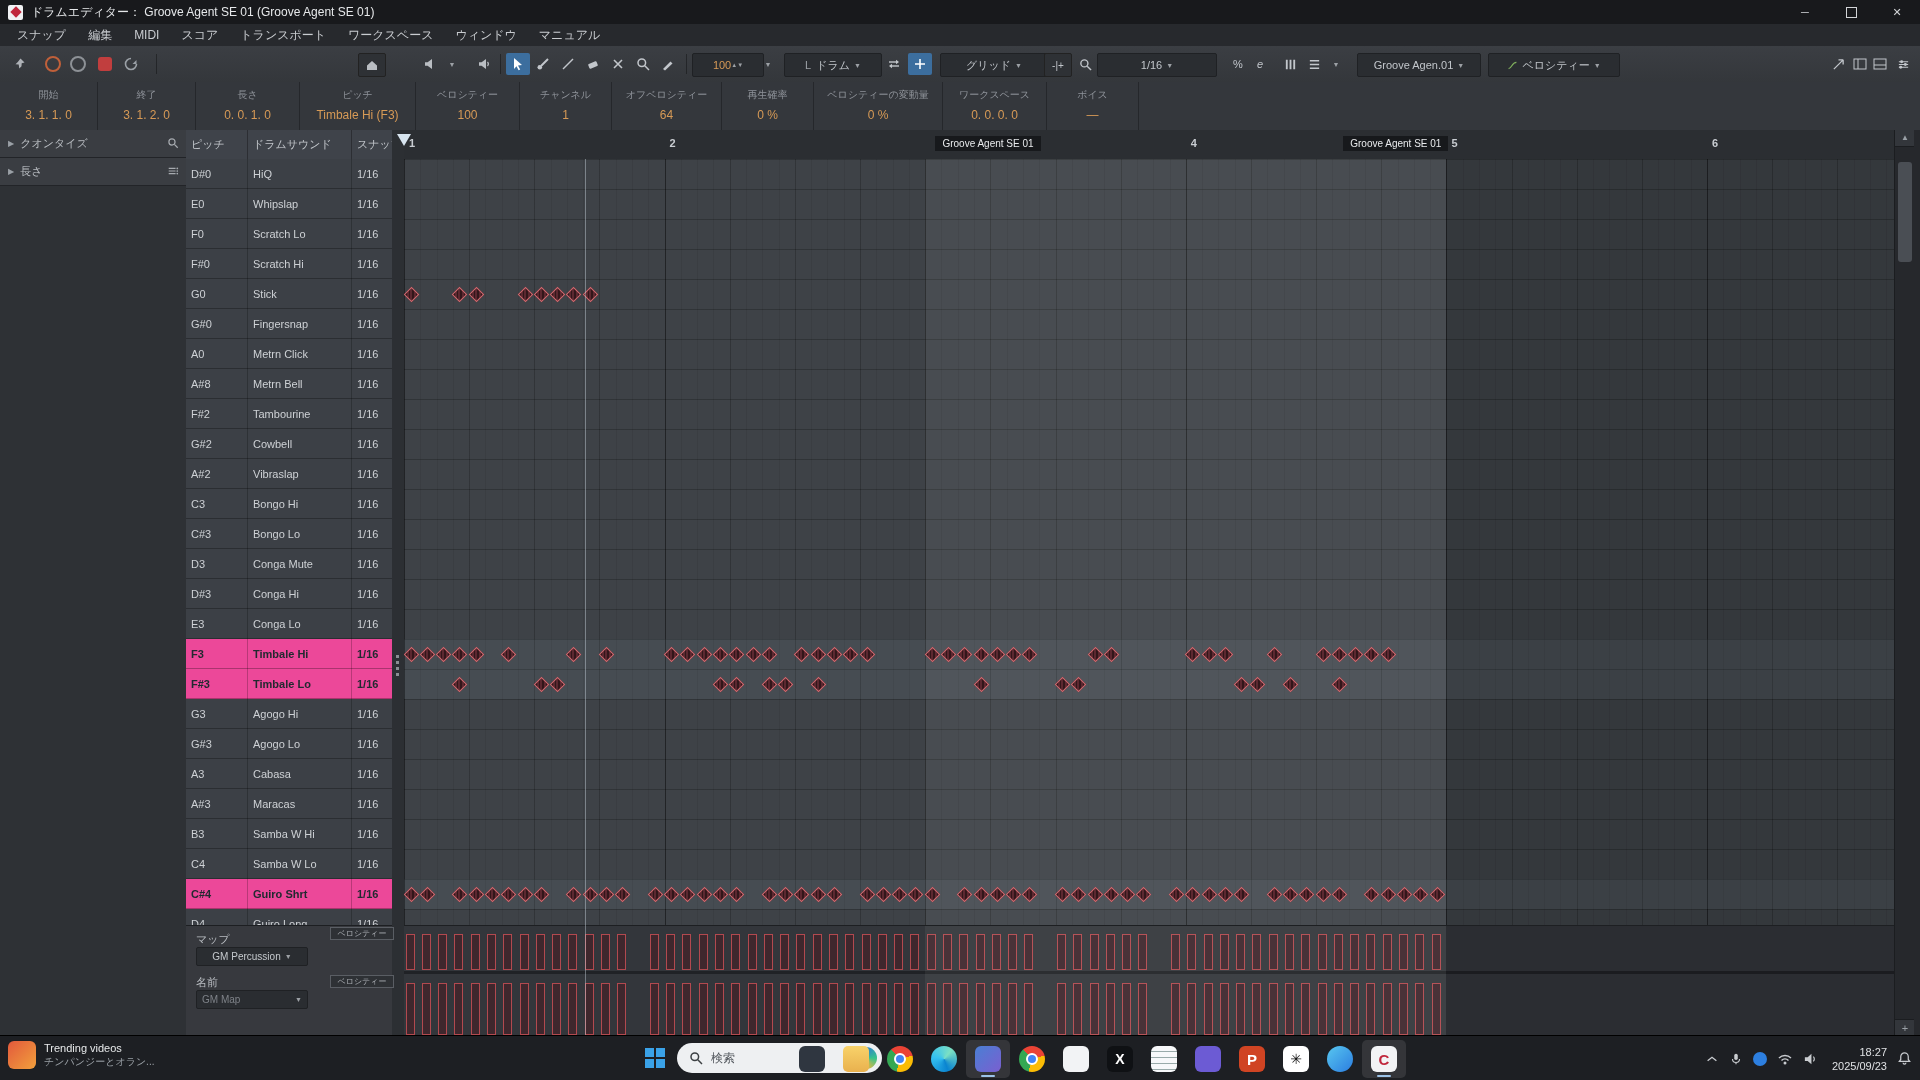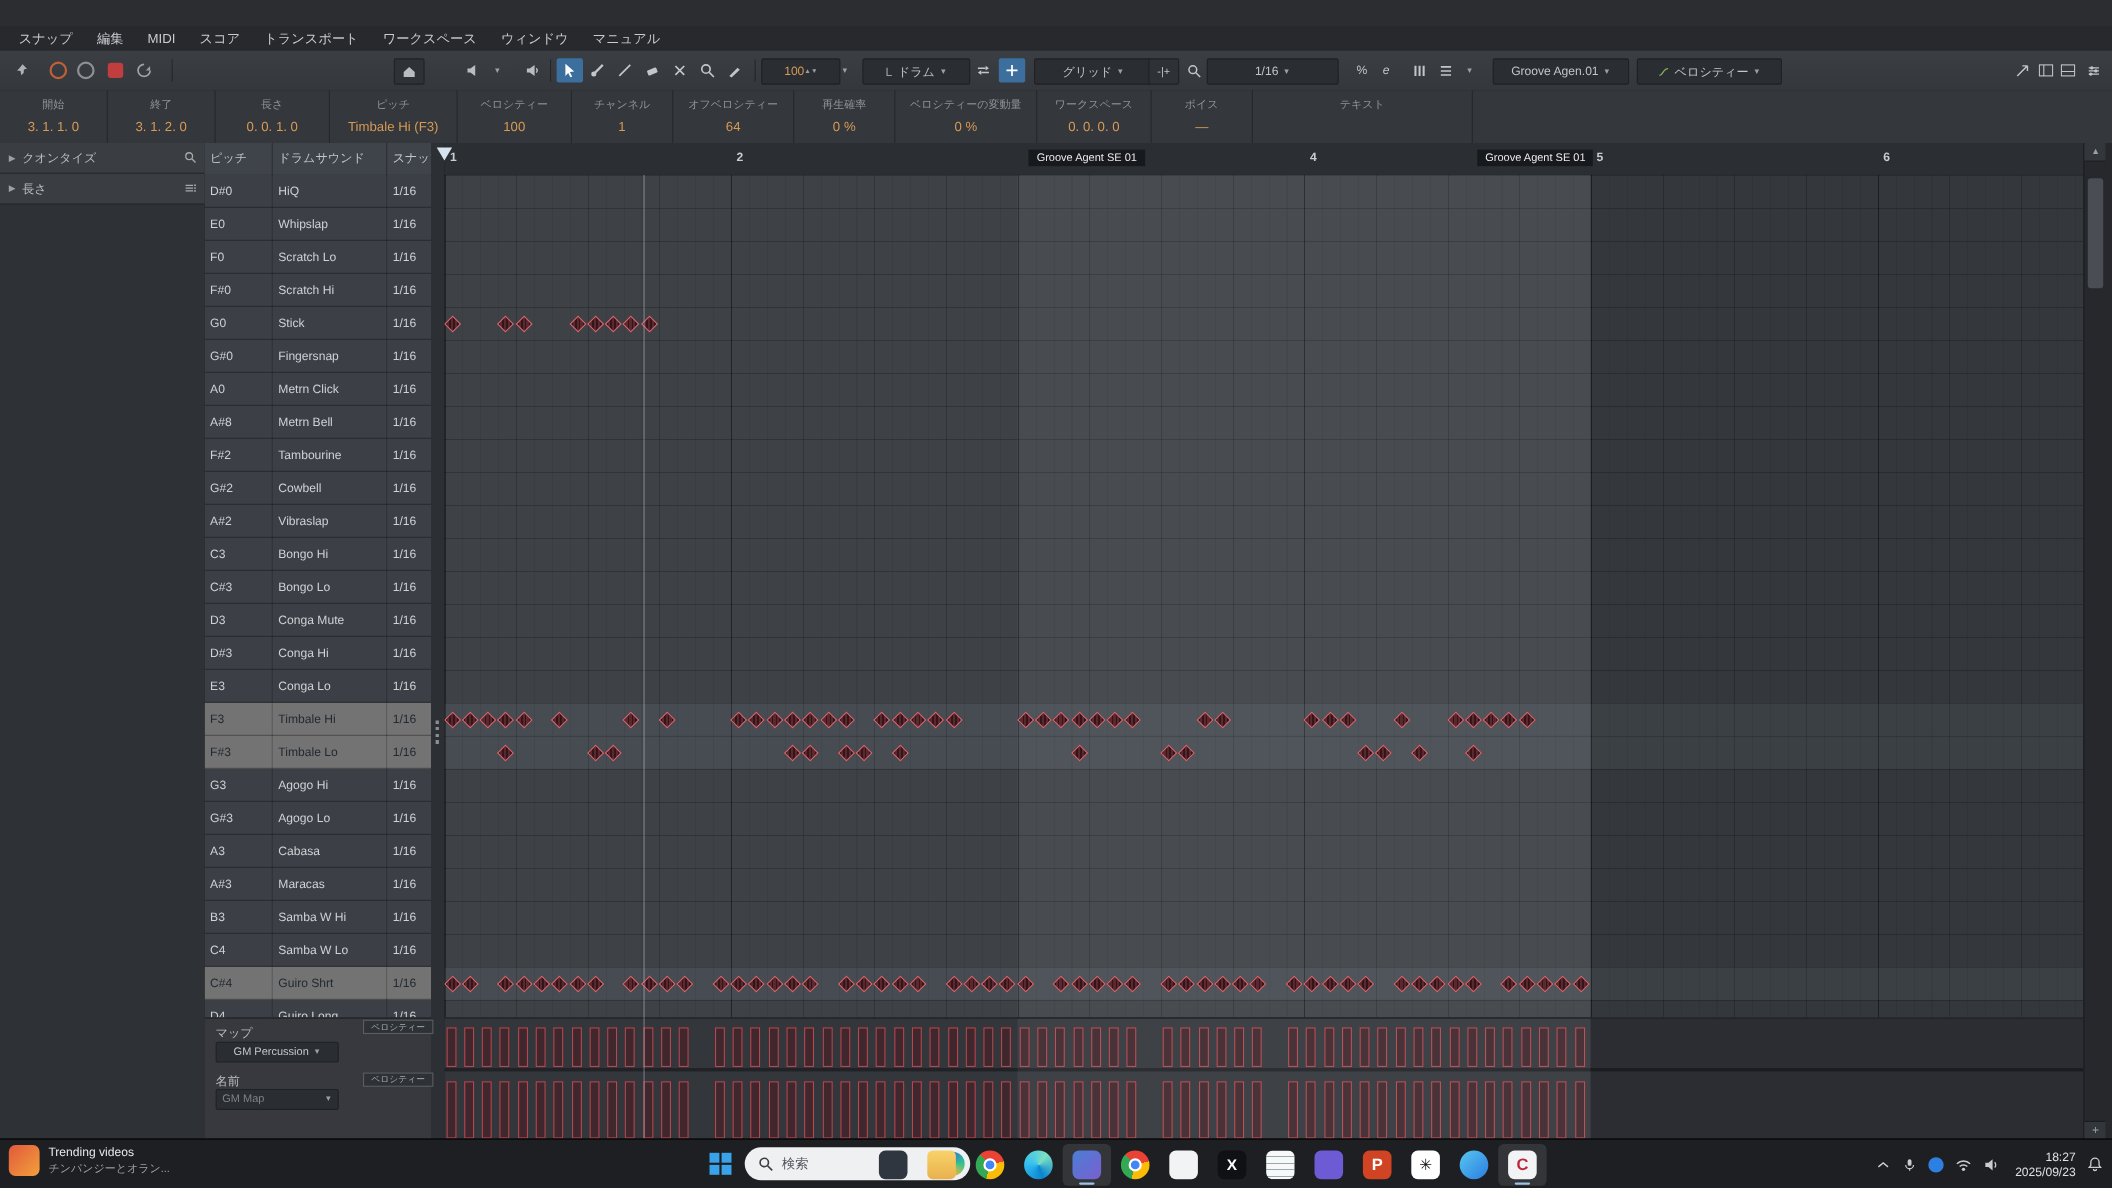--- a/index.html
+++ b/index.html
@@ -52,21 +52,21 @@
   .side-panel .right-ic{position:absolute;right:7px;top:7px;color:#a7abb0;}
 
   
   #drumlist{position:absolute;left:186px;top:0;width:206px;height:905px;background:#34373c;}
   #dl-header{position:absolute;left:0;top:0;width:206px;height:29px;background:#3f434a;border-bottom:1px solid #1d1f22;
     display:flex;font-size:11px;color:#c3c7cc;align-items:center;}
   #dl-header .h{box-sizing:border-box;padding-left:5px;border-right:1px solid rgba(0,0,0,0.3);height:29px;line-height:29px;overflow:hidden;white-space:nowrap;}
   #drum-rows{position:absolute;left:0;top:29px;width:206px;height:766px;overflow:hidden;}
   .drow{display:flex;height:30px;box-sizing:border-box;border-bottom:1px solid rgba(0,0,0,0.28);
     font-size:11px;color:#ced1d5;background:#3c4046;align-items:center;}
-  .drow.sel{background:#737373;color:#222930;}
+  .drow.sel{background:#ec4899;color:#222930;font-weight:bold;}
   .dcol{box-sizing:border-box;padding-left:5px;overflow:hidden;white-space:nowrap;border-right:1px solid rgba(0,0,0,0.22);height:30px;line-height:30px;}
   .dcol.p{width:62px;}.dcol.n{width:104px;}.dcol.s{width:40px;border-right:none;}
 
   
   #map-section{position:absolute;left:0;top:795px;width:206px;height:110px;background:#37393e;border-top:1px solid #1d1f22;
     font-size:11px;color:#b9bdc2;}
   .mini-drop{position:absolute;left:10px;width:112px;height:19px;background:#2a2d31;border:1px solid #1f2124;border-radius:2px;
     display:flex;align-items:center;justify-content:space-between;padding:0 5px;font-size:10px;color:#c5c9cd;box-sizing:border-box;}
   .mini-drop.dis{color:#7e8288;}
 
@@ -152,20 +152,29 @@
   #tray{position:absolute;right:8px;top:0;height:45px;display:flex;align-items:center;}
   .tray-ic{margin-left:10px;color:#c9ccd0;display:flex;align-items:center;}
   #clock{margin-left:14px;text-align:right;font-size:11px;color:#dfe1e4;line-height:14px;}
   #blue-dot{width:14px;height:14px;border-radius:50%;background:#2d7fe0;}
 </style>
 </head>
 <body>
 
 <div id="screen">
 
+  <div id="titlebar">
+    <div id="app-icon"></div>
+    <div style="flex:1;">ドラムエディター：  Groove Agent SE 01 (Groove Agent SE 01)</div>
+    <div class="wctl">─</div>
+    <div class="wctl" id="ctl-max">
+        <span></span>
+      </div>
+    <div class="wctl">✕</div>
+  </div>
 
   <div id="menubar">
       <div class="menu-item">スナップ</div>
       <div class="menu-item">編集</div>
       <div class="menu-item">MIDI</div>
       <div class="menu-item">スコア</div>
       <div class="menu-item">トランスポート</div>
       <div class="menu-item">ワークスペース</div>
       <div class="menu-item">ウィンドウ</div>
       <div class="menu-item">マニュアル</div>
@@ -393,24 +402,20 @@
         <div class="if-label">ベロシティーの変動量</div>
         <div class="if-value">0 %</div>
       </div>
       <div class="if-cell" style="width: 104px;">
         <div class="if-label">ワークスペース</div>
         <div class="if-value">0. 0. 0. 0</div>
       </div>
       <div class="if-cell" style="width: 92px;">
         <div class="if-label">ボイス</div>
         <div class="if-value">—</div>
-      </div>
-      <div class="if-cell" style="width: 200px;">
-        <div class="if-label">テキスト</div>
-        <div class="if-value"></div>
       </div>
     </div>
 
   <div id="main">
 
     <div id="sidebar">
       <div class="side-panel" style="top:0;">
         <span class="tri">▶</span>
         <span>クオンタイズ</span>
         <span class="right-ic">

